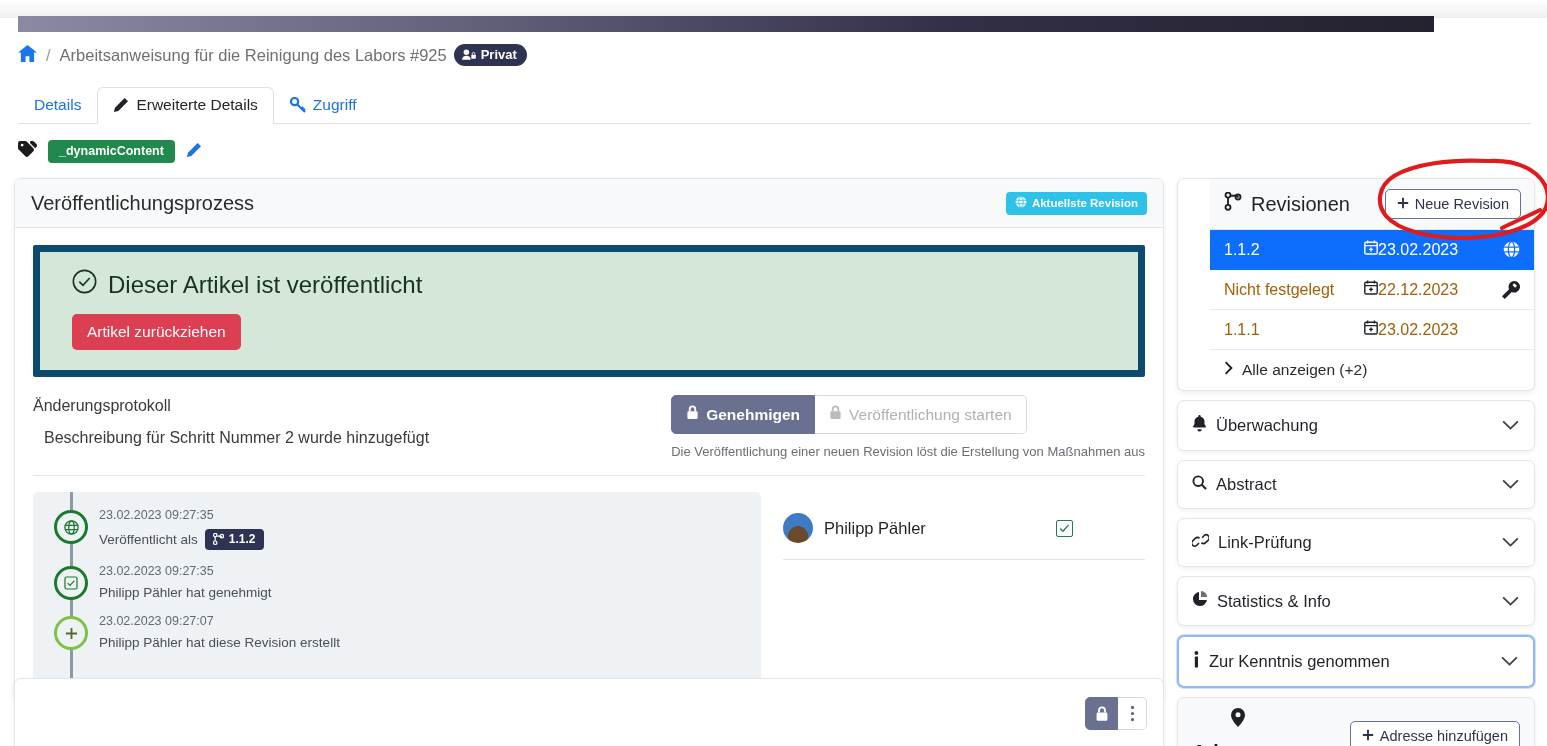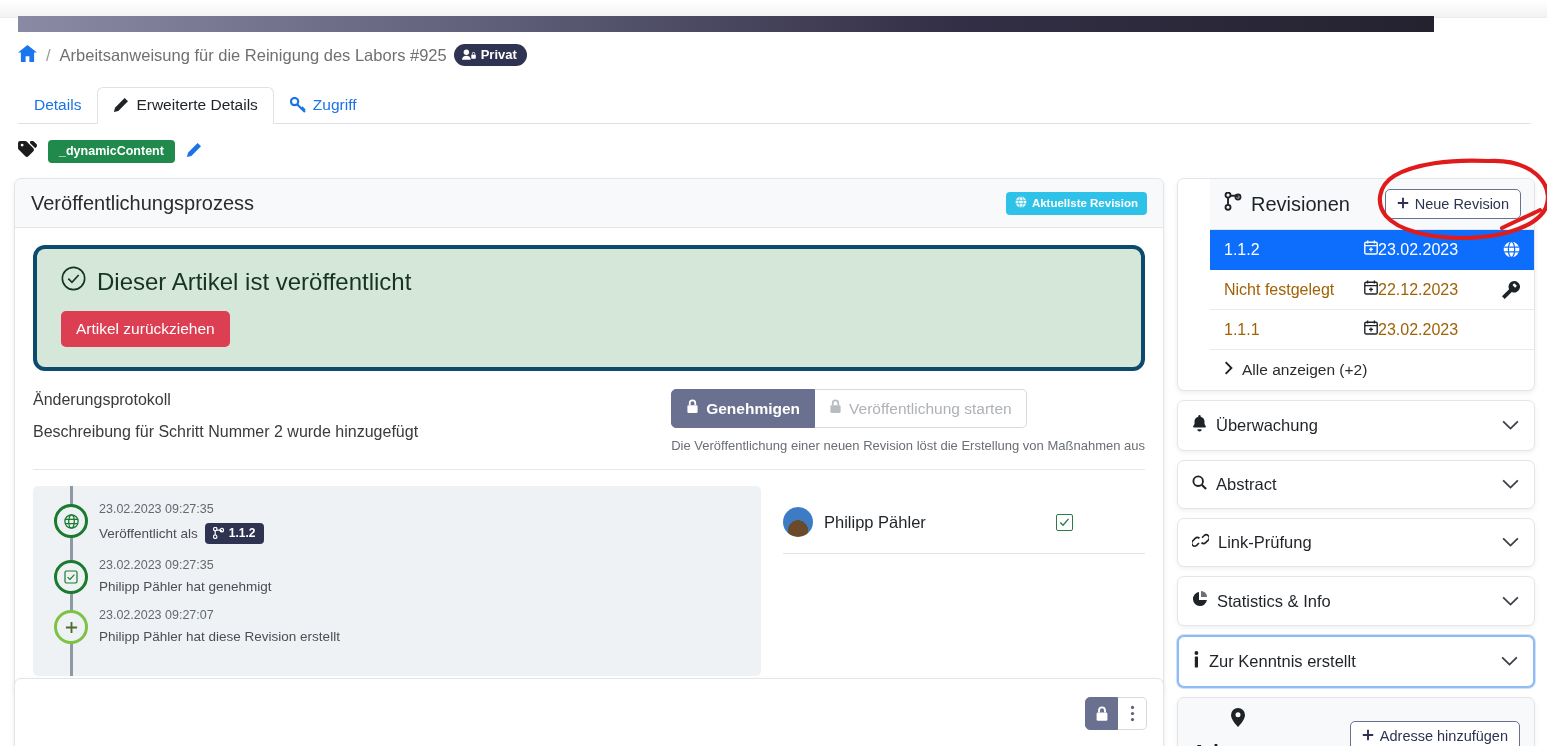--- a/index.html
+++ b/index.html
@@ -83,43 +83,43 @@
   .card-title { font-size: 20px; color: #2b2b2b; font-weight: normal; }
   .badge-info {
     background: #2ec2e8; color: #ffffff; font-size: 11.5px; font-weight: bold;
     padding: 4px 9px 5px; border-radius: 4px;
     display: inline-flex; align-items: center; gap: 5px;
   }
   .card-body { padding: 17px 18px 18px; }
 
   
   .alert-success {
-    background: #d5e7d9; border: 4px solid #0c4a6e; border-radius: 12px;
-    padding: 17px 24px 20px;
+    background: #d5e7d9; border: 7px solid #0c4a6e; border-radius: 2px;
+    padding: 17px 32px 20px;
   }
   .alert-title {
     font-size: 24px; color: #17341f; display: flex; align-items: center; gap: 11px;
     font-weight: normal;
   }
   .btn-danger {
     margin-top: 14px;
     background: #dc3e52; color: #ffffff; border: none; border-radius: 5px;
     padding: 9px 15px; font-size: 15.5px; cursor: pointer;
     font-family: inherit;
   }
 
   
   .changelog-row {
     display: flex; justify-content: space-between; align-items: flex-start;
     margin-top: 18px; padding-bottom: 16px;
     border-bottom: 1px solid #e6e8ea;
   }
   .changelog-left { padding-top: 2px; }
   .changelog-title { font-size: 16px; color: #3a3a3a; }
-  .changelog-desc { font-size: 16px; color: #3a3a3a; margin-top: 14px; }
+  .changelog-desc { font-size: 16px; color: #3a3a3a; margin-top: 14px; margin-left: 11px; }
   .changelog-right { text-align: right; }
   .btn-group { display: flex; }
   .btn-slate {
     background: #6a7190; color: #ffffff; border: 1px solid #6a7190;
     border-radius: 5px 0 0 5px; padding: 9px 14px; font-size: 15.5px;
     display: inline-flex; align-items: center; gap: 7px; cursor: pointer;
     font-family: inherit; font-weight: bold;
   }
   .btn-disabled {
     background: #ffffff; color: #aeb1b6; border: 1px solid #d7d9dd;
@@ -627,21 +627,21 @@
   </div>
 
   <div class="acc-item focused">
     <div class="acc-left">
       <span>
         <svg width="7" height="17" viewBox="0 0 7 17">
             <circle cx="3.4" cy="2" r="1.9" fill="#1f2328"></circle>
             <rect x="1.8" y="5.4" width="3.2" height="11" rx="0.6" fill="#1f2328"></rect>
           </svg>
       </span>
-      <span>Zur Kenntnis erstellt</span>
+      <span>Zur Kenntnis genommen</span>
     </div>
     <span class="chev">
       <svg width="17" height="11" viewBox="0 0 18 11">
           <path d="M1.2 1.2 9 8.8l7.8-7.6" fill="none" stroke="#3b3f45" stroke-width="1.9"></path>
         </svg>
     </span>
   </div>
 
   <div class="addr-card">
     <div class="addr-title">

